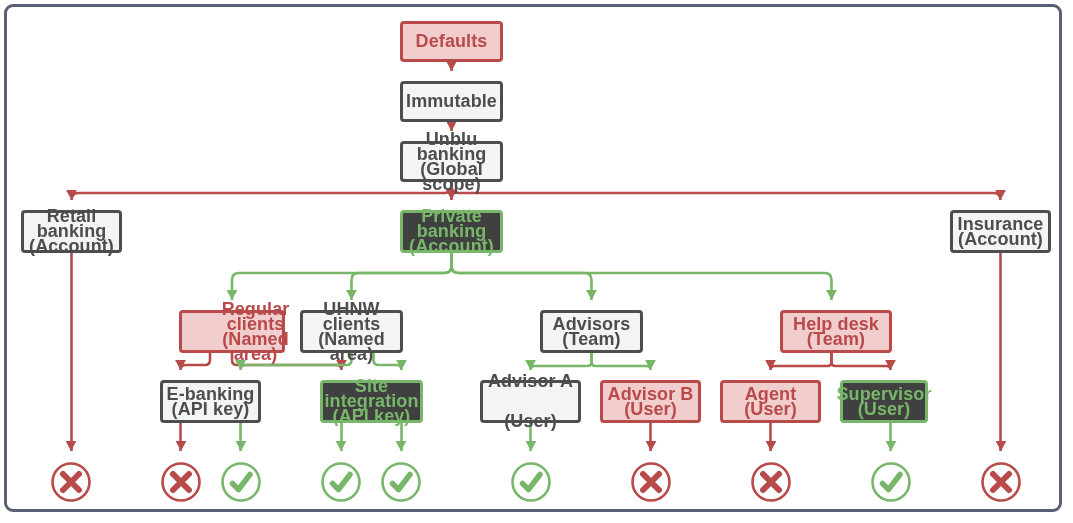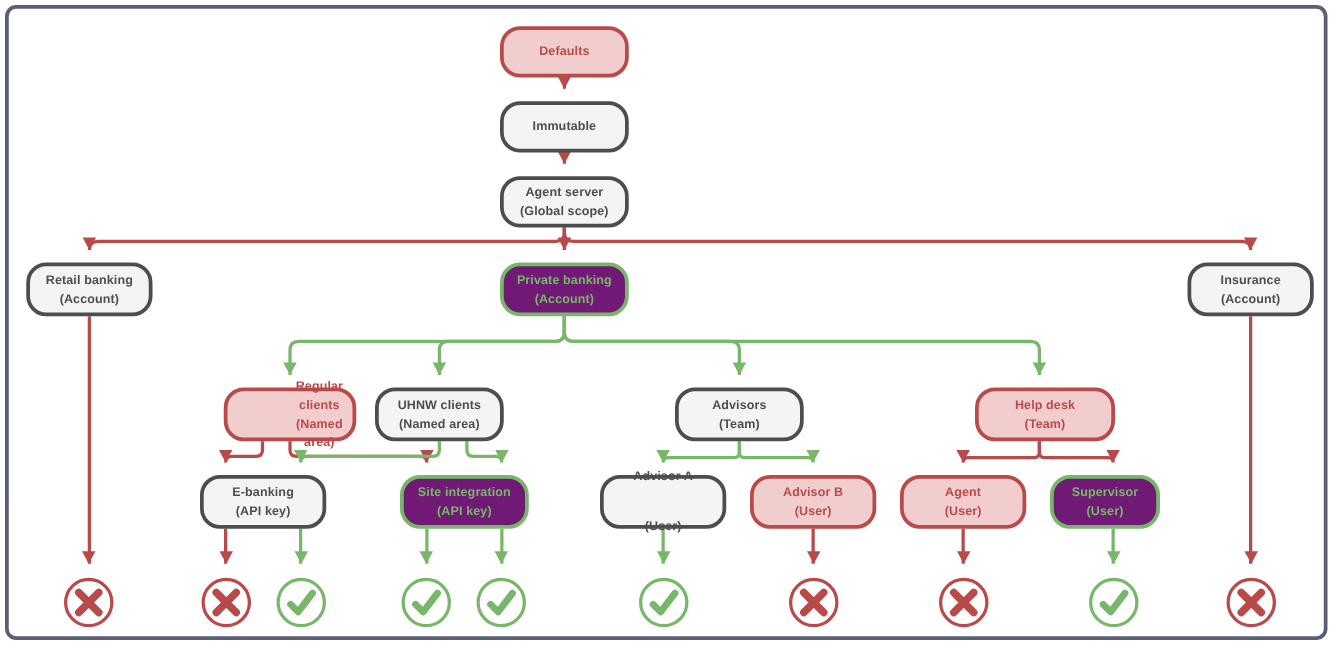--- a/index.html
+++ b/index.html
@@ -33,47 +33,47 @@
     position: absolute;
     left: 0;
     top: 0;
     width: 1073px;
     height: 523px;
     pointer-events: none;
   }
   .node {
     position: absolute;
     box-sizing: border-box;
-    border-radius: 16px;
+    border-radius: 4px;
     border-width: 3px;
     border-style: solid;
     display: flex;
     flex-direction: column;
     align-items: center;
     justify-content: center;
     text-align: center;
-    font-size: 10px;
+    font-size: 18px;
     font-weight: bold;
     line-height: 15px;
     letter-spacing: 0.1px;
     z-index: 3;
   }
   .node .l2 { font-weight: bold; }
   .node.neutral {
     background: #f4f4f4;
     border-color: #4d4d4d;
     color: #4d4d4d;
   }
   .node.red {
     background: #f2cdcd;
     border-color: #b84a4a;
     color: #b84a4a;
   }
   .node.green {
-    background: #701a75;
+    background: #404040;
     border-color: #78b76a;
     color: #78b76a;
   }
   .marker {
     position: absolute;
     width: 42px;
     height: 42px;
     z-index: 3;
   }
   .marker svg { display: block; }
@@ -140,21 +140,21 @@
       <path d="M995.6 441 L1006.4 441 L1001 451 Z" fill="#b84a4a"></path>
     </svg>
   <div id="node-layer">
       <div class="node red" style="left: 400px; top: 21px; width: 103px; height: 41px;">
         <div class="l1">Defaults</div>
       </div>
       <div class="node neutral" style="left: 400px; top: 81px; width: 103px; height: 41px; justify-content: center;">
         <div class="l1">Immutable</div>
       </div>
       <div class="node neutral" style="left: 400px; top: 141px; width: 103px; height: 41px;">
-        <div class="l1">Agent server</div>
+        <div class="l1">Unblu banking</div>
         <div class="l2">(Global scope)</div>
       </div>
       <div class="node neutral" style="left: 21px; top: 210px; width: 101px; height: 43px;">
         <div class="l1">Retail banking</div>
         <div class="l2">(Account)</div>
       </div>
       <div class="node green" style="left: 400px; top: 210px; width: 103px; height: 43px;">
         <div class="l1">Private banking</div>
         <div class="l2">(Account)</div>
       </div>

